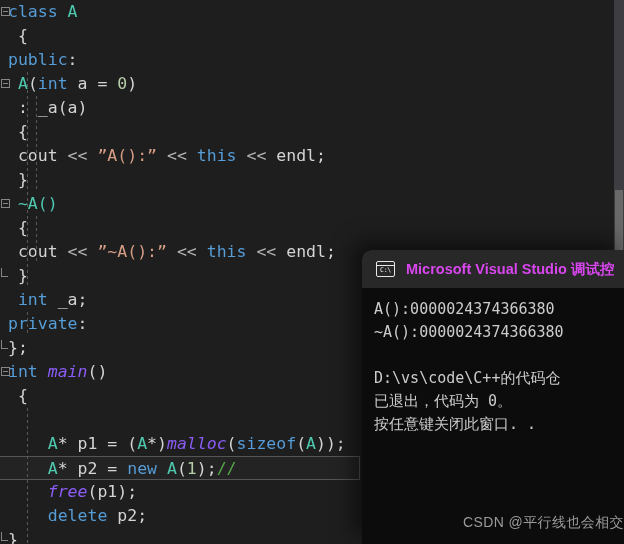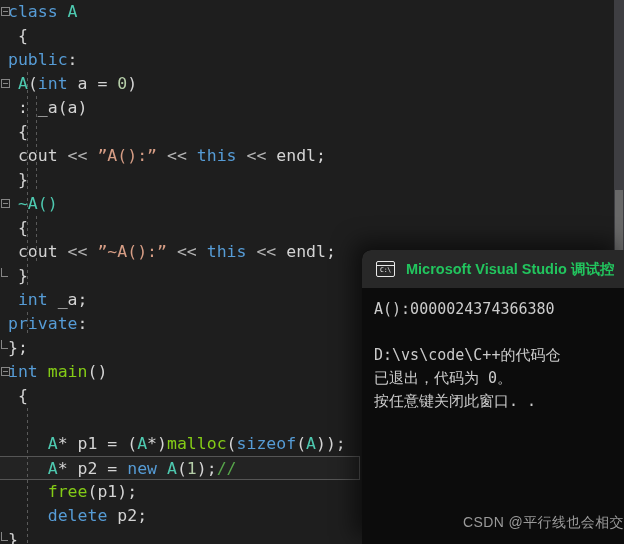--- a/index.html
+++ b/index.html
@@ -76,21 +76,21 @@
     border: none;
     width: 7px; height: 9px;
     border-left: 1px solid #868686;
     border-bottom: 1px solid #868686;
   }
   .fold.line-end::before { display: none; }
 
   
   .kw    { color: #569cd6; }  
   .type  { color: #4ec9b0; }  
-  .fn    { color: #84cc16; }  
+  .fn    { color: #8b5cf6; font-style: italic; }  
   .str   { color: #d69d85; }  
   .num   { color: #b5cea8; }  
   .plain { color: #d4d4d4; }  
   .cmt   { color: #57a64a; }  
   .op    { color: #b4b4b4; }  
 
   
   .vscroll {
     position: absolute;
     right: 0; top: 0;
@@ -150,21 +150,21 @@
     font-size: 6.5px;
     color: #e8e8e8;
     line-height: 9px;
     letter-spacing: -0.3px;
     margin-bottom: 1px;
   }
   .console-title {
     font-family: "Liberation Sans", sans-serif;
     font-size: 14.5px;
     font-weight: 600;
-    color: #22c55e;
+    color: #d946ef;
     margin-left: 11px;
     white-space: nowrap;
     overflow: hidden;
   }
   .console-body {
     padding: 10px 0 0 12px;
     font-family: "DejaVu Sans Mono", "Liberation Mono", monospace;
     font-size: 15px;
     line-height: 23px;
     color: #cccccc;
@@ -230,17 +230,17 @@
       <div class="guide" style="left: 36px; top: 216px; height: 48px;"></div>
     </div>
 
   <div class="console">
     <div class="console-titlebar">
       <div class="console-icon">
         <span class="cglyph">C:\</span>
       </div>
       <div class="console-title">Microsoft Visual Studio 调试控</div>
     </div>
-    <div class="console-body" id="console-body"><div>A():0000024374366380</div><div class="blank"></div><div>D:\vs\code\C++的代码仓</div><div>已退出，代码为 0。</div><div>按任意键关闭此窗口. .</div></div>
+    <div class="console-body" id="console-body"><div>A():0000024374366380</div><div>~A():0000024374366380</div><div class="blank"></div><div>D:\vs\code\C++的代码仓</div><div>已退出，代码为 0。</div><div>按任意键关闭此窗口. .</div></div>
     <div class="watermark">CSDN @平行线也会相交</div>
   </div>
 
 </div>
 
 </body></html>

